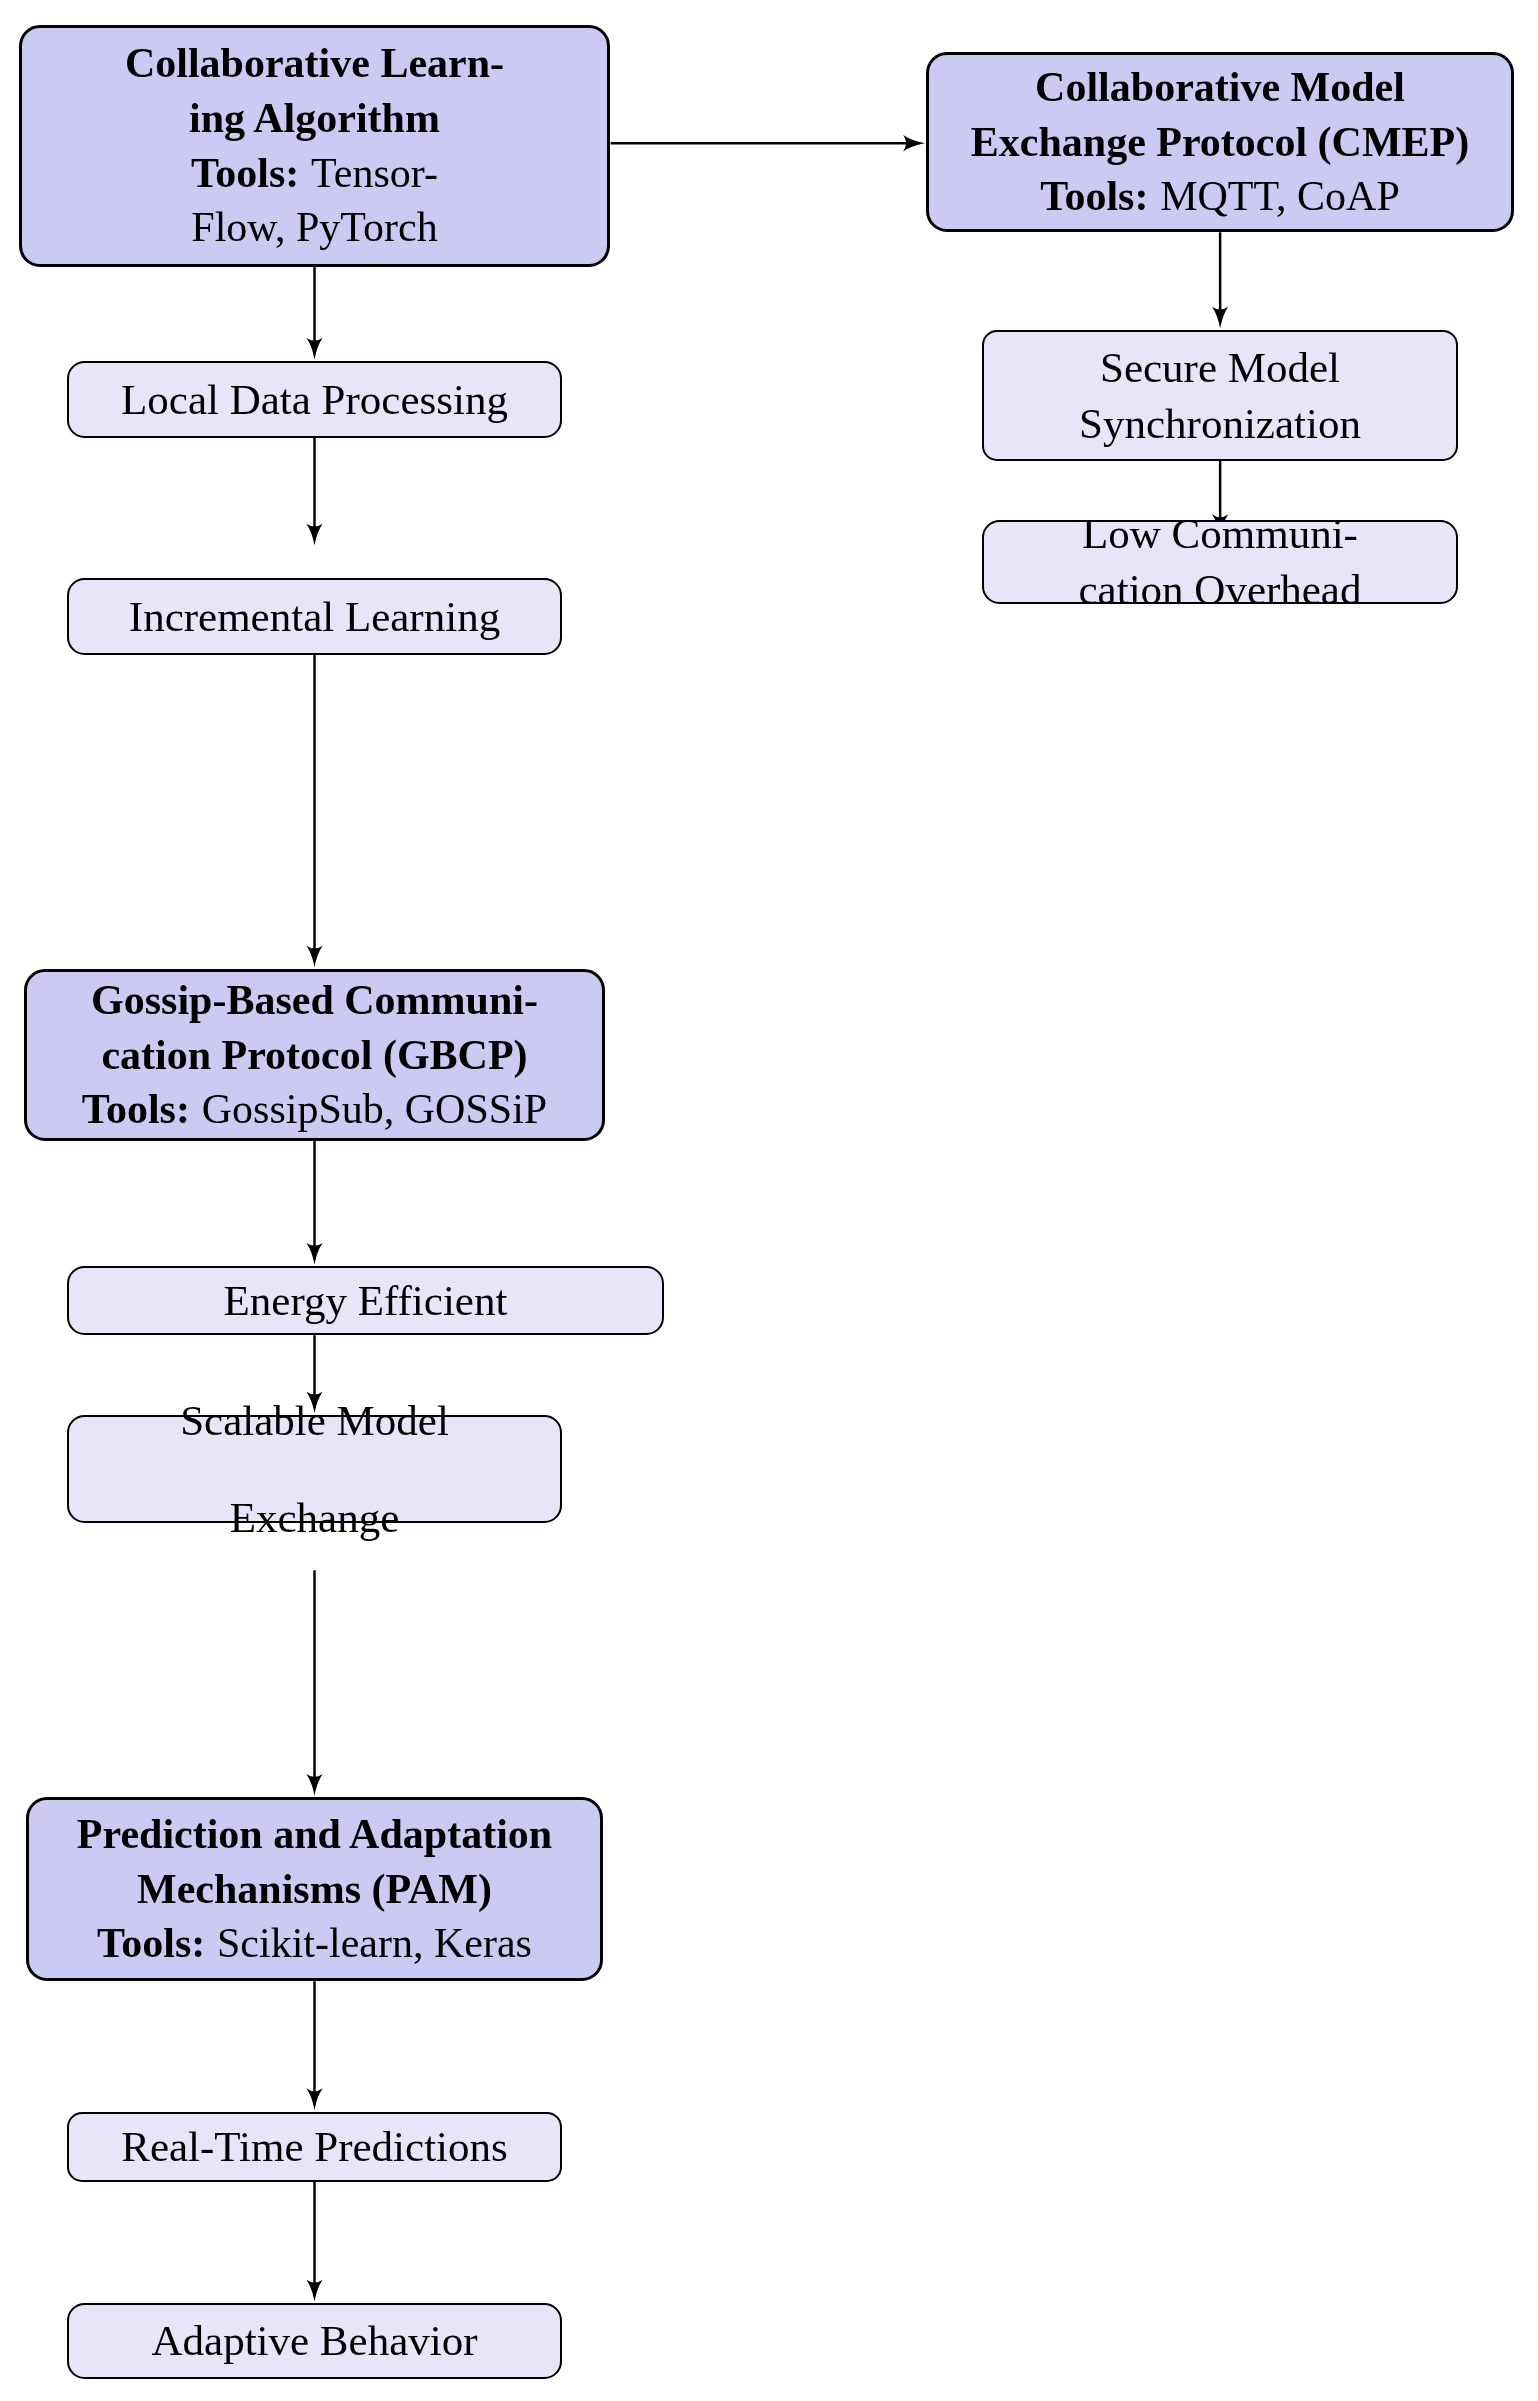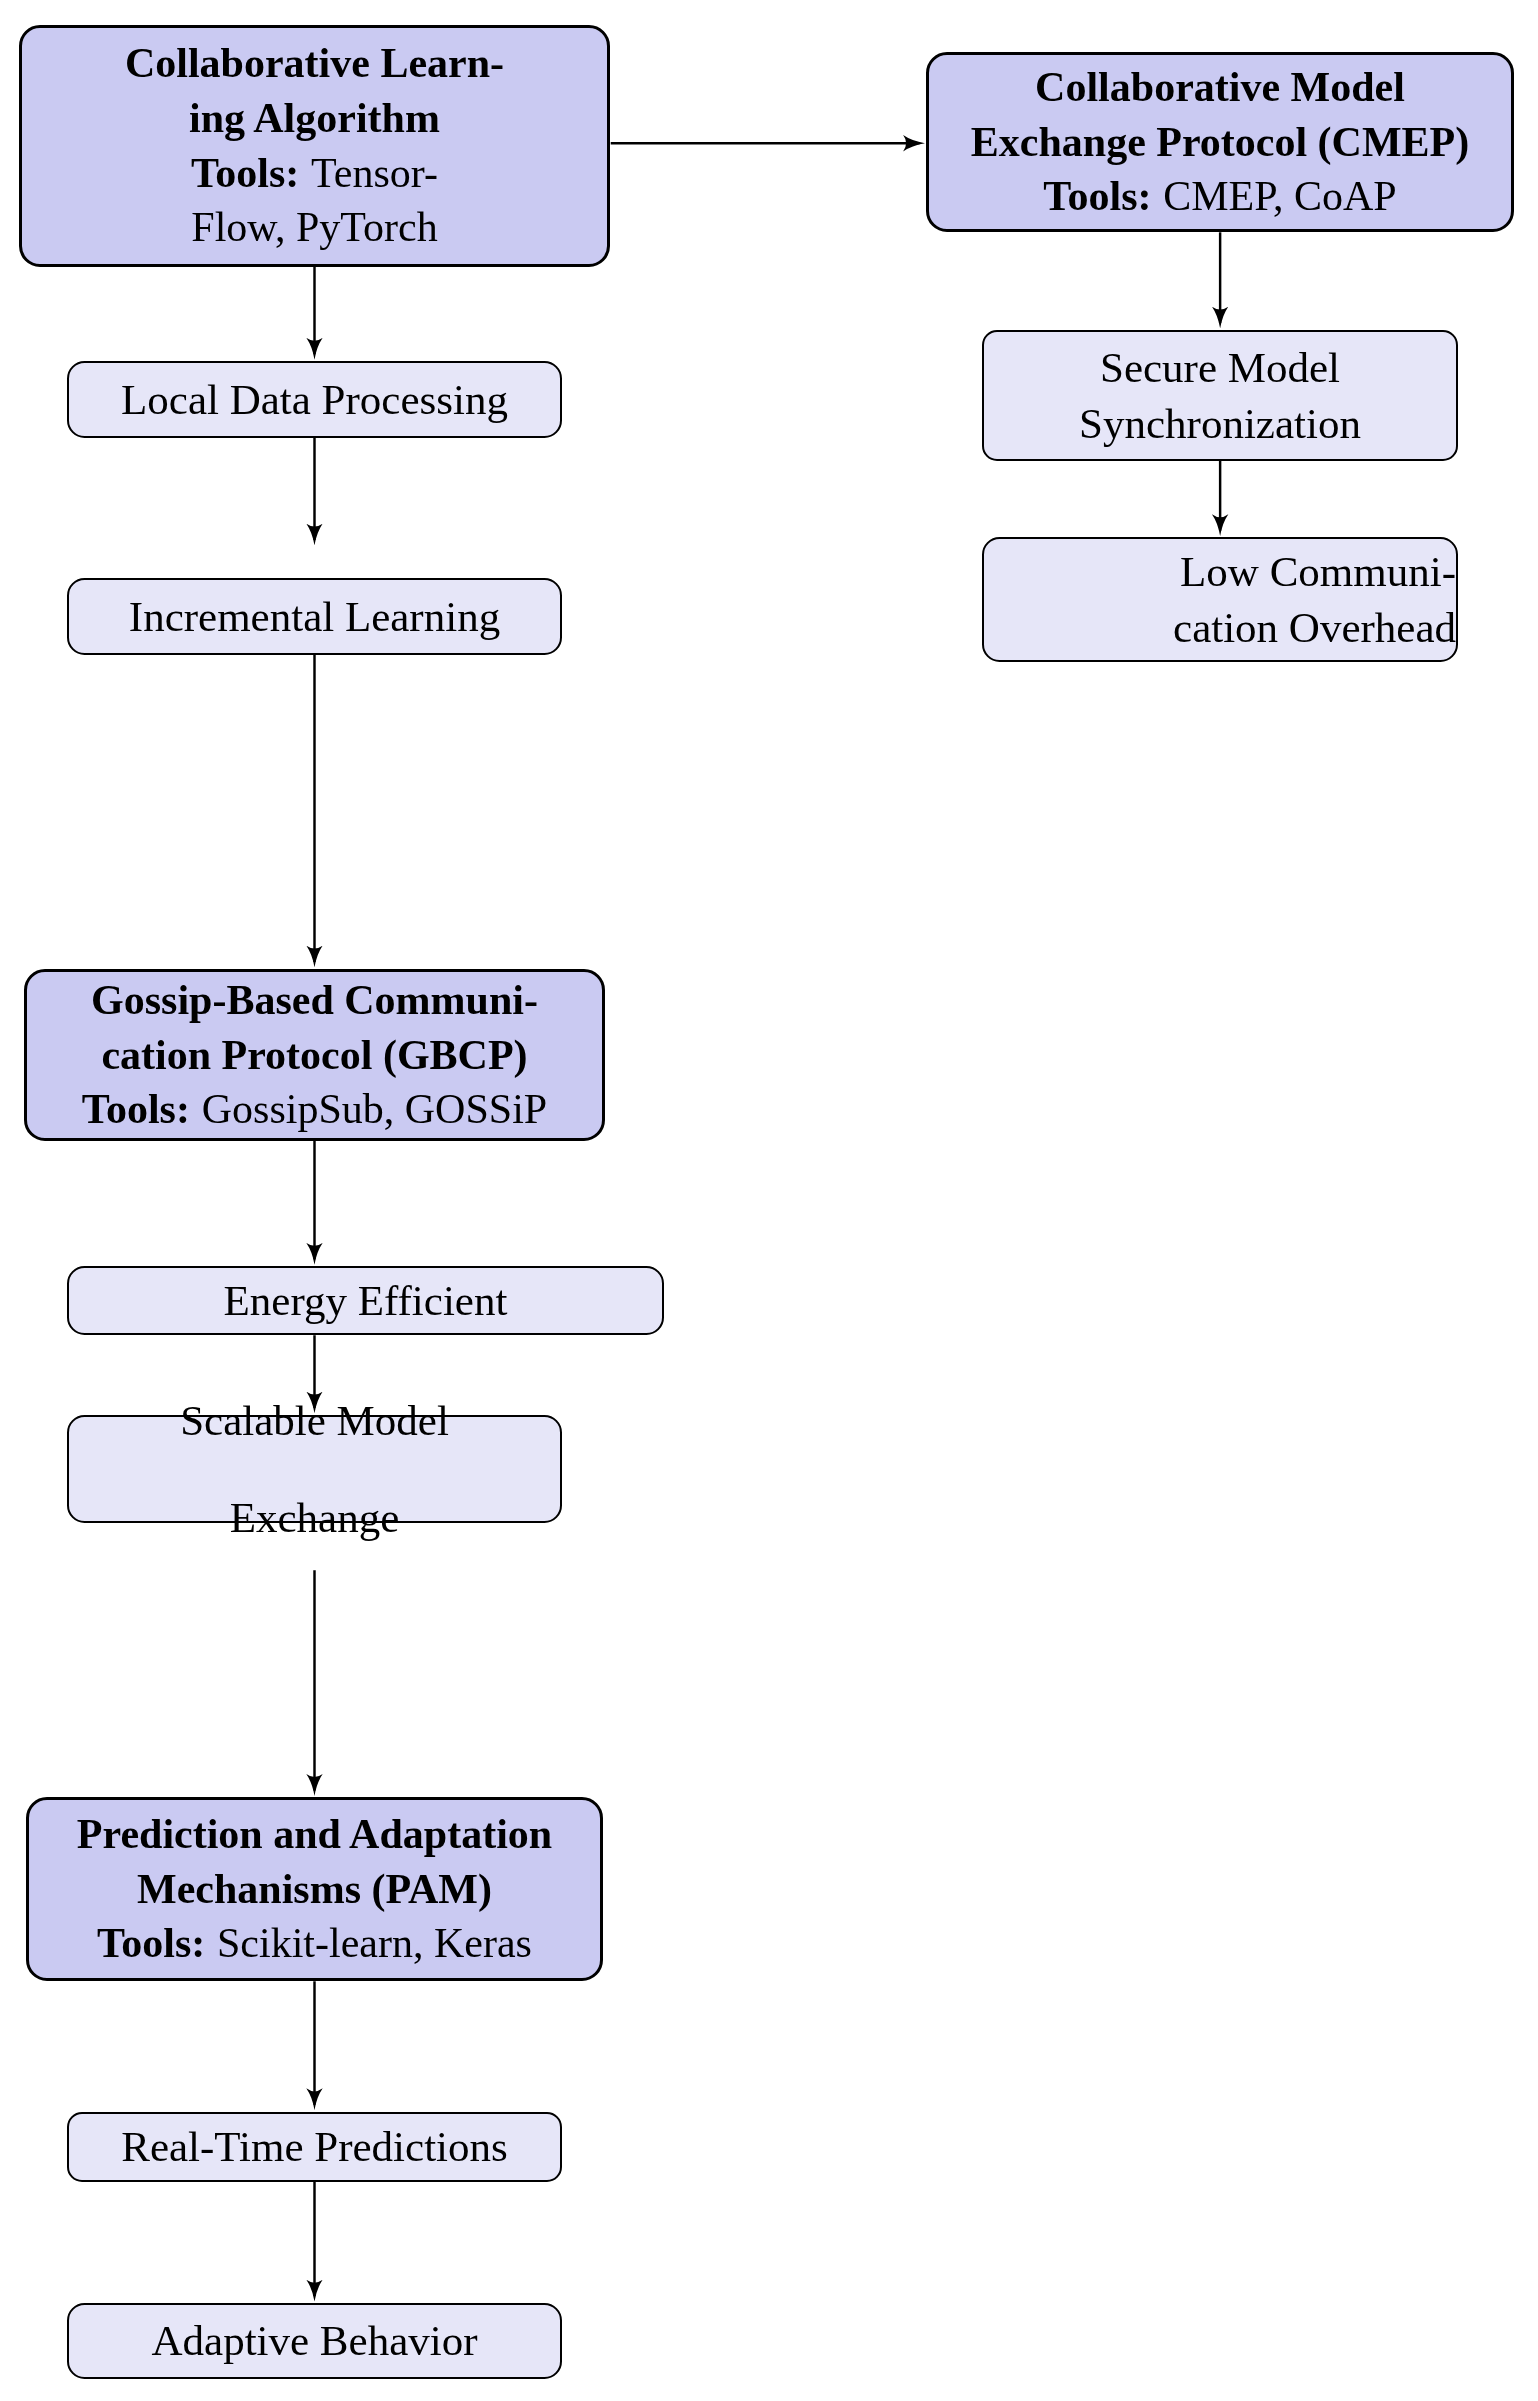--- a/index.html
+++ b/index.html
@@ -52,21 +52,21 @@
   #node-gbcp       { left: 24px;   top: 969px; width: 581px; height: 172px; }
   #node-energy     { left: 67px;  top: 1266px; width: 597px;  height: 69px; }
   #node-scalable   { left: 67px;  top: 1415px; width: 495px;  height: 108px; gap: 41px; }
   #node-pam        { left: 26px;   top: 1797px; width: 577px; height: 184px; }
   #node-realtime   { left: 67px;  top: 2112px; width: 495px;  height: 70px; border-radius: 15px; }
   #node-adaptive   { left: 67px;  top: 2303px; width: 495px;  height: 76px; font-family: Liberation Serif, serif; }
 
   
   #node-cmep       { left: 926px; top: 52px;   width: 588px; height: 180px; }
   #node-secure     { left: 982px; top: 330px;  width: 476px;  height: 131px; border-radius: 15px; }
-  #node-low        { left: 982px; top: 537px;  width: 476px;  height: 125px; align-items: flex-end; }
+  #node-low        { left: 982px; top: 520px;  width: 476px;  height: 84px; }
 </style>
 </head>
 <body>
 
 <div class="canvas">
 
   <svg class="edges" viewBox="0 0 2815 4393" xmlns="http://www.w3.org/2000/svg">
     <defs>
       <marker id="ah" viewBox="0 0 40 32" markerWidth="40" markerHeight="32" refX="30" refY="16" orient="auto" markerUnits="userSpaceOnUse">
         <path d="M40,16 Q16,12 0,1 Q11,16 0,31 Q16,20 40,16 Z" fill="#000000"></path>
@@ -91,21 +91,21 @@
     <div class="line">
       <span class="bold">Tools:</span><span class="tools-value">Tensor-</span>
     </div>
     <div class="line">Flow, PyTorch</div>
   </div>
 
   <div class="node module" id="node-cmep">
     <div class="line bold">Collaborative Model</div>
     <div class="line bold">Exchange Protocol (CMEP)</div>
     <div class="line">
-      <span class="bold">Tools:</span><span class="tools-value">CMEP, CoAP</span>
+      <span class="bold">Tools:</span><span class="tools-value">MQTT, CoAP</span>
     </div>
   </div>
 
   <div class="node feature" id="node-local">
     <div class="line">Local Data Processing</div>
   </div>
 
   <div class="node feature" id="node-incr">
     <div class="line">Incremental Learning</div>
   </div>

